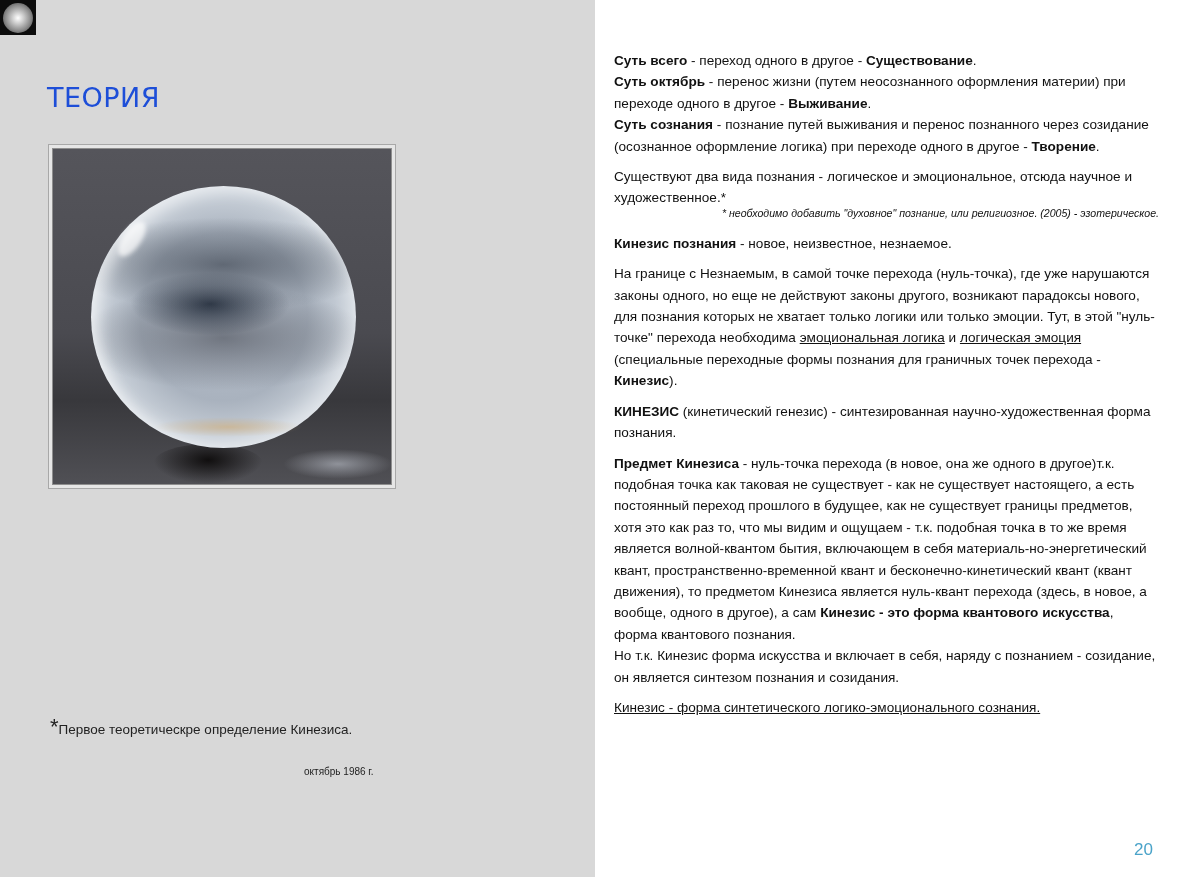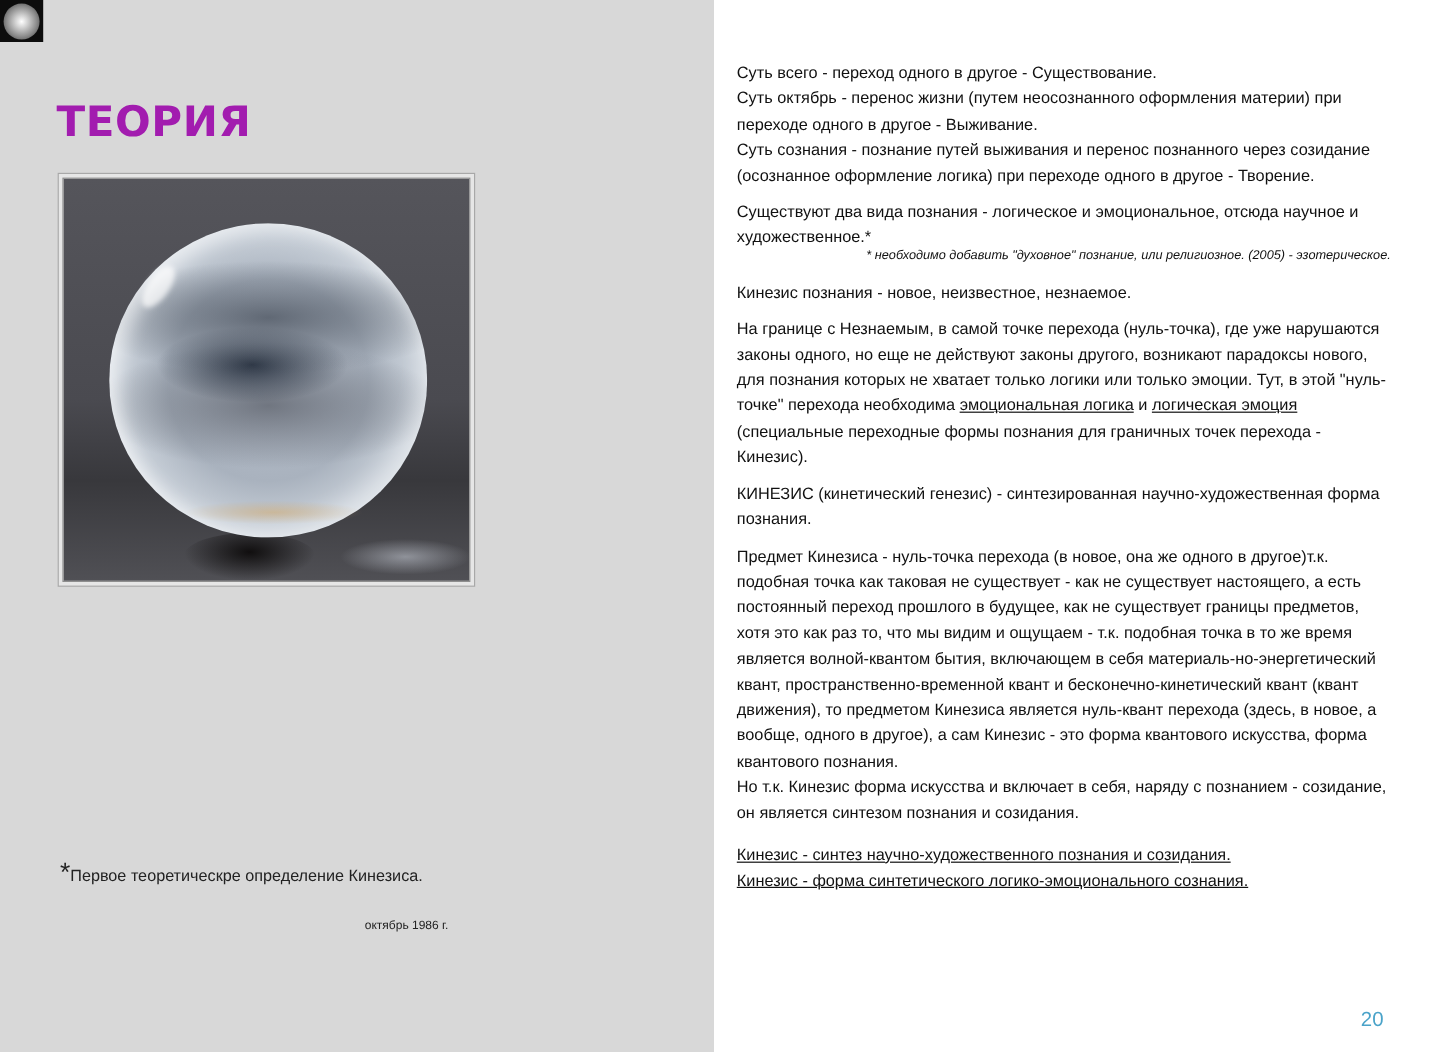--- a/index.html
+++ b/index.html
@@ -13,22 +13,22 @@
   .corner-logo {
     position: absolute; left: 0; top: 0; width: 36px; height: 35px;
     background: #0c0c0c;
   }
   .corner-logo .orb {
     position: absolute; left: 3px; top: 3px; width: 30px; height: 30px; border-radius: 50%;
     background: radial-gradient(circle at 50% 50%, #ffffff 0%, #d0d0d0 25%, #8a8a8a 60%, #2a2a2a 100%);
   }
   .section-title {
     position: absolute; left: 47px; top: 82px;
-    font-family: "DejaVu Sans", sans-serif; font-size: 35px; letter-spacing: 0.5px;
-    color: #a21caf; font-weight: bold;
+    font-family: "DejaVu Sans", sans-serif; font-size: 27px; letter-spacing: 0.5px;
+    color: #1d4ed8; font-weight: normal;
   }
   .photo-frame {
     position: absolute; left: 48px; top: 144px; width: 348px; height: 345px;
     border: 1px solid #a8a8a8; background: #e6e6e6; padding: 3px;
   }
   .photo {
     position: relative; width: 100%; height: 100%; overflow: hidden;
     background: linear-gradient(180deg, #55555b 0%, #4a4a50 55%, #38383c 75%, #505055 100%);
     border: 1px solid #8e8e8e;
   }
@@ -65,21 +65,21 @@
   .date {
     position: absolute; left: 304px; top: 766px; font-size: 10px; color: #222;
   }
 
   .content {
     position: absolute; left: 614px; top: 50px; width: 545px;
     font-size: 13.6px; line-height: 21.4px; color: #111;
   }
   .content p { margin-bottom: 9px; }
   .content p.tight { margin-bottom: 0; }
-  .content b { font-weight: normal; }
+  .content b { font-weight: bold; }
   .content .u { text-decoration: underline; }
   .note {
     font-style: italic; font-size: 10.6px; line-height: 16px; text-align: right;
     margin-top: -4px; margin-bottom: 12px !important;
   }
   .page-number {
     position: absolute; left: 1134px; top: 840px; font-size: 17px; color: #4aa3c9;
   }
 </style>
 </head>
@@ -128,17 +128,16 @@
 
   <p>
     <b>КИНЕЗИС</b><span> (кинетический генезис) - синтезированная научно-художественная форма познания.</span>
   </p>
 
   <p>
     <b>Предмет Кинезиса</b><span> - нуль-точка перехода (в новое, она же одного в другое)т.к. подобная точка как таковая не существует - как не существует настоящего, а есть постоянный переход прошлого в будущее, как не существует границы предметов, хотя это как раз то, что мы видим и ощущаем - т.к. подобная точка в то же время является волной-квантом бытия, включающем в себя материаль-но-энергетический квант, пространственно-временной квант и бесконечно-кинетический квант (квант движения), то предметом Кинезиса является нуль-квант перехода (здесь, в новое, а вообще, одного в другое), а сам </span><b>Кинезис - это форма квантового искусства</b><span>, форма квантового познания.</span><br>
     <span>Но т.к. Кинезис форма искусства и включает в себя, наряду с познанием - созидание, он является синтезом познания и созидания.</span>
   </p>
 
-  <p class="u" style="margin-top:14px;margin-bottom:0;">Кинезис - синтез научно-художественного познания и созидания.</p>
   <p class="u" style="margin-bottom:0;">Кинезис - форма синтетического логико-эмоционального сознания.</p>
 </div>
 
 <div class="page-number">20</div>
 
 </body></html>

